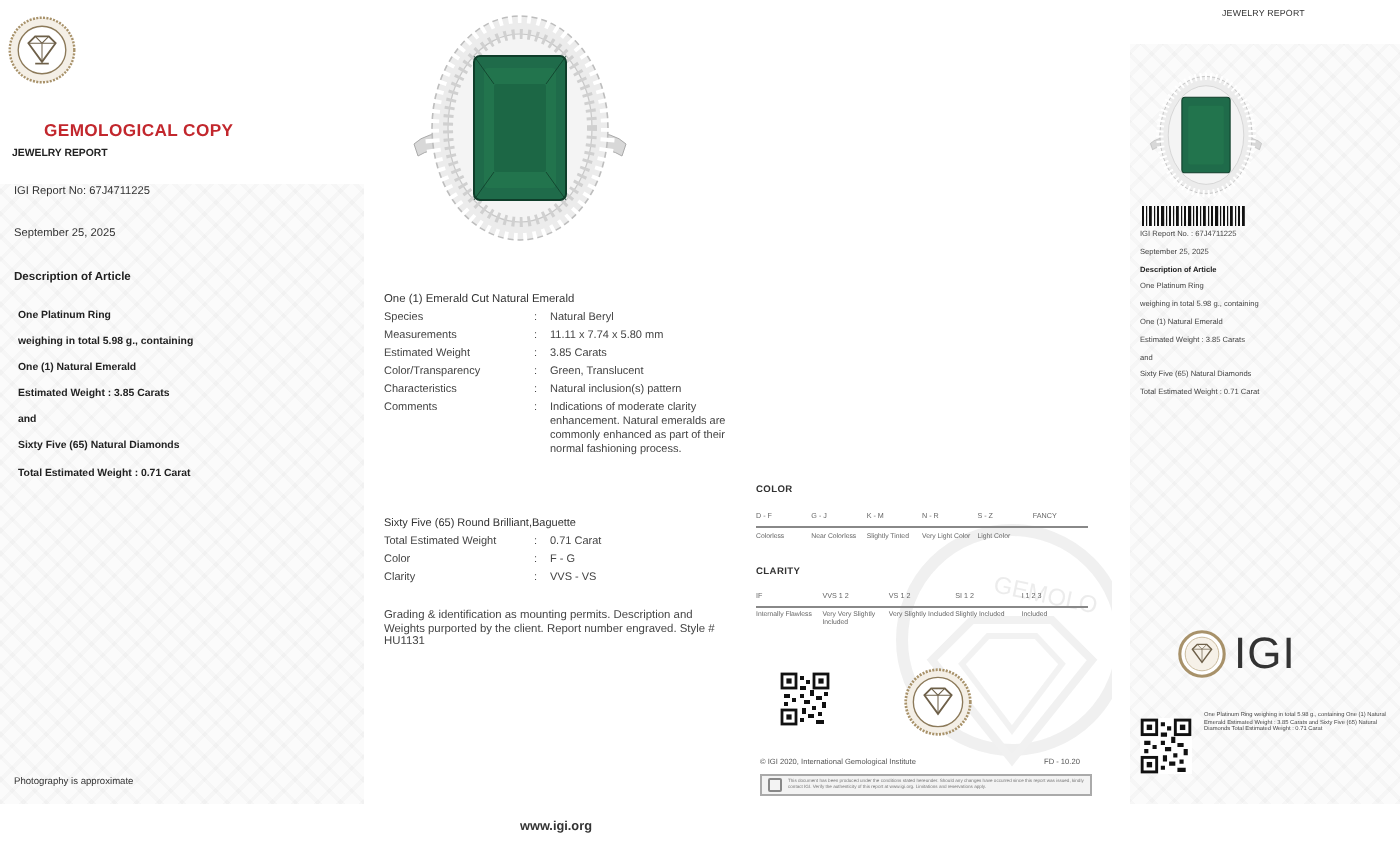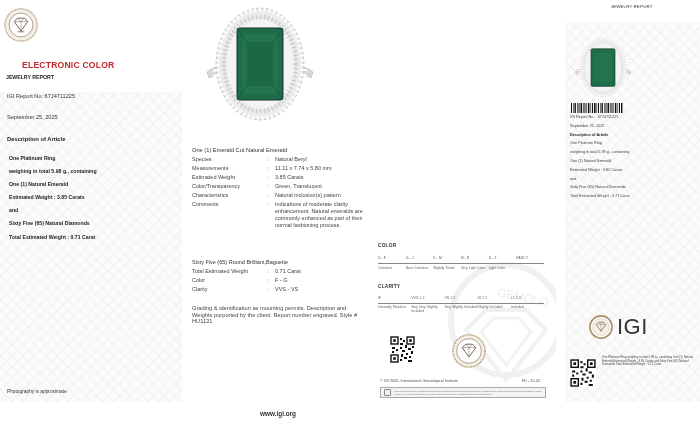--- a/index.html
+++ b/index.html
@@ -81,21 +81,21 @@
   <div class="pattern pattern-area"></div>
 
   <svg id="logo" viewBox="0 0 40 40">
     <circle cx="20" cy="20" r="19" fill="#f4efe6" stroke="#a8926a" stroke-width="1.4" stroke-dasharray="1.2 0.8"></circle>
     <circle cx="20" cy="20" r="14" fill="#fff" stroke="#8c7a5a" stroke-width="0.8"></circle>
     <path d="M12 16 L16 12 L24 12 L28 16 L20 27 Z" fill="none" stroke="#6e6049" stroke-width="1.1"></path>
     <path d="M12 16 L28 16 M16 12 L20 16 L24 12 M20 16 L20 27" fill="none" stroke="#6e6049" stroke-width="0.6"></path>
     <path d="M16 28 L24 28" stroke="#6e6049" stroke-width="1"></path>
   </svg>
 
-  <div id="ecopy">ELECTRONIC COLOR</div>
+  <div id="ecopy">GEMOLOGICAL COPY</div>
   <div id="jr-left">JEWELRY REPORT</div>
   <div id="report-no">IGI Report No: 67J4711225</div>
   <div id="report-date">September 25, 2025</div>
   <div id="desc-title">Description of Article</div>
   <div id="desc-lines">
     <div>One Platinum Ring</div>
     <div>weighing in total 5.98 g., containing</div>
     <div>One (1) Natural Emerald</div>
     <div>Estimated Weight : 3.85 Carats</div>
     <div>and</div>

